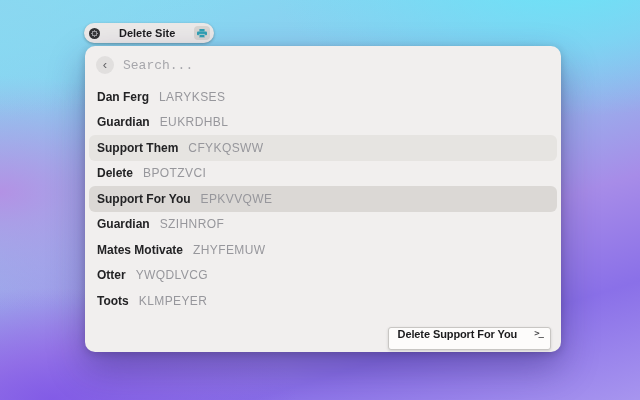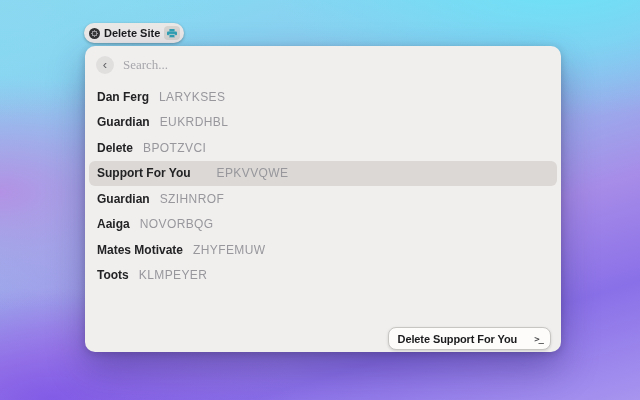--- a/index.html
+++ b/index.html
@@ -11,21 +11,21 @@
       radial-gradient(75% 60% at 88% -8%, rgba(104,230,248,.95), rgba(104,230,248,0) 62%),
       radial-gradient(60% 45% at 0% 2%, rgba(140,214,240,.85), rgba(140,214,240,0) 60%),
       radial-gradient(55% 45% at 0% 48%, rgba(188,132,226,.8), rgba(188,132,226,0) 65%),
       radial-gradient(55% 40% at 8% 100%, rgba(126,85,230,.85), rgba(126,85,230,0) 70%),
       linear-gradient(163deg, #82dff3 0%, #90c4ee 38%, #a78ce8 62%, #8a70e8 80%, #a795ef 100%);
   }
 
   
   .pill {
     position: absolute; left: 84px; top: 23px; height: 20px;
-    display: flex; align-items: center; gap: 4px;
+    display: flex; align-items: center; gap: 19px;
     padding: 0 4px 0 5px; border-radius: 10px;
     background: #ebe9e8; box-shadow: 0 1px 3px rgba(0,0,0,.3);
     cursor: default;
   }
   .record-dot {
     width: 11px; height: 11px; border-radius: 50%;
     background: radial-gradient(circle at 50% 50%, #39393b 0 1.6px, #97979b 1.6px 3.1px, #323234 3.1px);
   }
   .pill-label { font-size: 11px; font-weight: 600; color: #1c1c1e; white-space: nowrap; }
   .pill-badge {
@@ -41,40 +41,40 @@
   }
   .search-row { display: flex; align-items: center; gap: 9px; height: 38px; padding: 0 11px; }
   .back-btn {
     width: 18px; height: 18px; border-radius: 50%; background: #e1dfde;
     color: #636366; font-size: 13px; line-height: 1;
     display: flex; align-items: center; justify-content: center;
     border: none; cursor: pointer; flex: 0 0 auto; padding-bottom: 2px;
   }
   .search-input {
     flex: 1; border: none; background: transparent; outline: none;
-    font-family: Liberation Serif, serif;
+    font-family: Liberation Mono, monospace;
     font-size: 13px; color: #1c1c1e;
   }
   .search-input::placeholder { color: #a6a6ab; }
 
   .list { padding: 0 4px; }
   .row {
     display: flex; align-items: center; height: 25.5px;
     padding: 0 8px; border-radius: 6px; cursor: default; white-space: nowrap; text-align: right;
   }
   .row .name { font-size: 12px; font-weight: 600; color: #232325; }
   .row .code { font-size: 12px; color: #97979c; margin-left: 10px; letter-spacing: .4px; }
   .row.highlight { background: #e6e4e1; }
-  .row.selected { background: #dbd8d5; gap: 16px; }
+  .row.selected { background: #dbd8d5; }
 
   
   .action-btn {
     position: absolute; right: 89px; top: 327px; height: 23px;
-    display: flex; align-items: center;
-    background: #fdfcfb; border: 1px solid #c8c6c3; border-radius: 8px;
+    display: flex; align-items: flex-start;
+    background: #fdfcfb; border: 1px solid #c8c6c3; border-radius: 3px;
     box-shadow: 0 1px 3px rgba(0,0,0,.14); overflow: hidden; cursor: pointer;
   }
   .action-label {
     display: flex; align-items: center; padding: 0 9px;
     font-size: 11px; font-weight: 700; color: #1b1b1d; letter-spacing: -.1px;
     white-space: nowrap;
   }
   .action-divider { width: 1px; background: #d8d6d3; }
   .action-icon {
     display: flex; align-items: center; padding: 0 7px;
@@ -106,39 +106,43 @@
   </div>
   <div class="list">
       <div class="row">
     <span class="name">Dan Ferg</span>
     <span class="code">LARYKSES</span>
   </div>
       <div class="row">
     <span class="name">Guardian</span>
     <span class="code">EUKRDHBL</span>
   </div>
+      <div class="row highlight">
+    <span class="name">Support Them</span>
+    <span class="code">CFYKQSWW</span>
+  </div>
       <div class="row">
     <span class="name">Delete</span>
     <span class="code">BPOTZVCI</span>
   </div>
       <div class="row selected">
     <span class="name">Support For You</span>
     <span class="code">EPKVVQWE</span>
   </div>
       <div class="row">
     <span class="name">Guardian</span>
     <span class="code">SZIHNROF</span>
   </div>
       <div class="row">
-    <span class="name">Aaiga</span>
-    <span class="code">NOVORBQG</span>
+    <span class="name">Mates Motivate</span>
+    <span class="code">ZHYFEMUW</span>
   </div>
       <div class="row">
-    <span class="name">Mates Motivate</span>
-    <span class="code">ZHYFEMUW</span>
+    <span class="name">Otter</span>
+    <span class="code">YWQDLVCG</span>
   </div>
       <div class="row">
     <span class="name">Toots</span>
     <span class="code">KLMPEYER</span>
   </div>
     </div>
 </div>
 
 <div class="action-btn">
   <span class="action-label">Delete Support For You</span>

